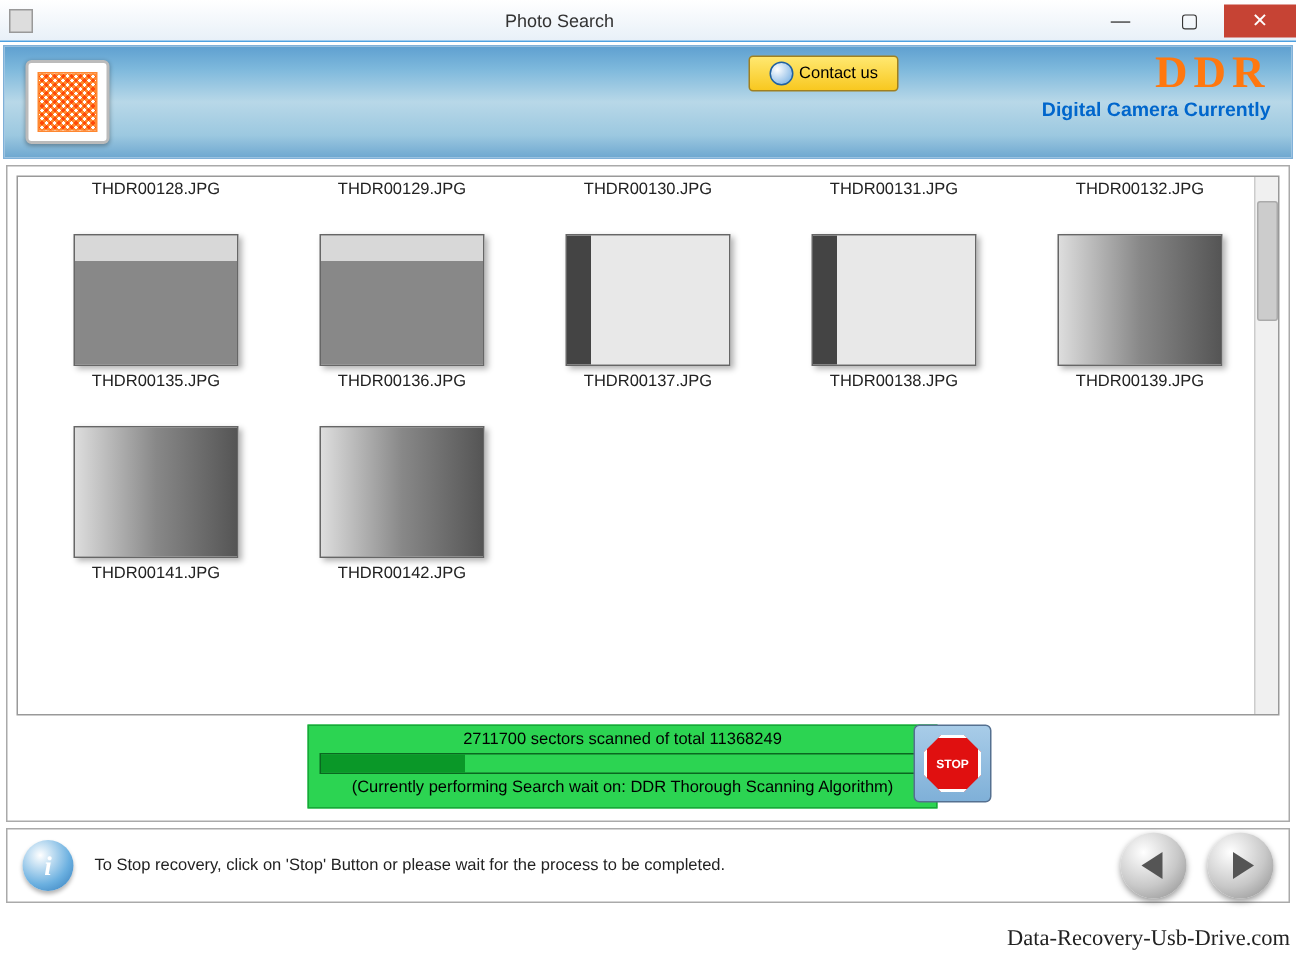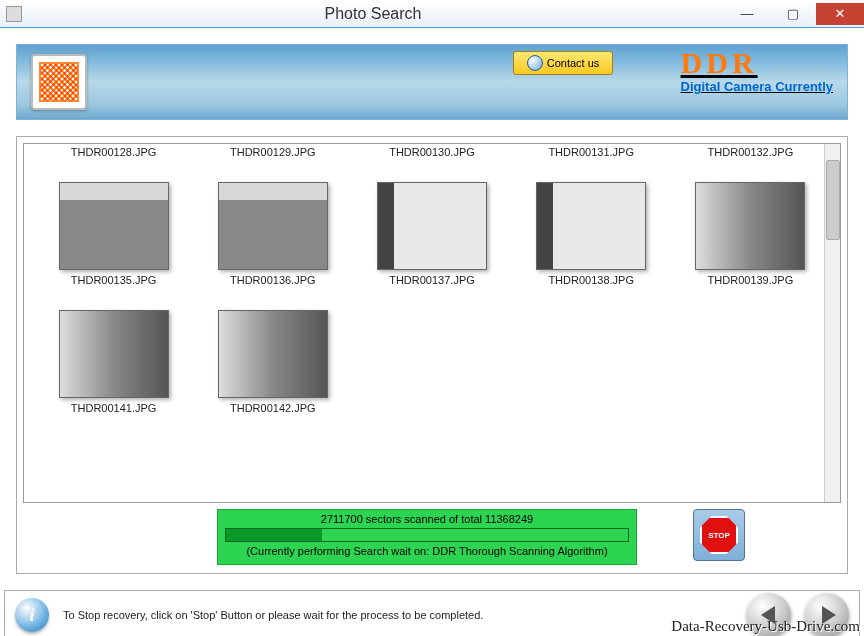--- a/index.html
+++ b/index.html
@@ -1,45 +1,45 @@
 <!DOCTYPE html>
 <html><head>
 <meta charset="utf-8">
 <style>
 * { box-sizing: border-box; margin: 0; padding: 0; }
 body { font-family: "Segoe UI", Tahoma, sans-serif; font-size: 12px; background: #fff; width: 864px; height: 636px; overflow: hidden; position: relative; }
 .titlebar { height: 28px; background: linear-gradient(#fff, #e8f0f8); border-bottom: 1px solid #4da0e0; display: flex; align-items: center; position: relative; }
 .titlebar-icon { width: 16px; height: 16px; margin-left: 6px; background: #ddd; border: 1px solid #999; }
-.title-text { flex: 1; text-align: center; font-size: 16px; color: #333; }
+.title-text { flex: 1; text-align: center; font-size: 12px; color: #333; }
 .win-btn { width: 46px; height: 22px; display: flex; align-items: center; justify-content: center; font-size: 13px; color: #333; }
 .win-btn.close { background: #c64334; color: #fff; width: 48px; }
-.header { height: 76px; background: linear-gradient(180deg, #5fa0d0 0%, #7db8dc 20%, #b8d8e8 50%, #9cc8e0 80%, #6fa8d0 100%); border: 1px solid #7fb0d8; display: flex; align-items: center; padding: 0 14px; position: relative; margin: 16px; }
+.header { height: 76px; background: linear-gradient(180deg, #5fa0d0 0%, #7db8dc 20%, #b8d8e8 50%, #9cc8e0 80%, #6fa8d0 100%); border: 1px solid #7fb0d8; display: flex; align-items: center; padding: 0 14px; position: relative; margin: 2px; }
 .logo-box { width: 56px; height: 56px; background: #fff; border: 2px solid #bbb; border-radius: 4px; display: flex; align-items: center; justify-content: center; box-shadow: 0 1px 3px rgba(0,0,0,0.3); }
 .pattern { width: 40px; height: 40px; background: repeating-linear-gradient(45deg, #ff8830 0 2px, #fff 2px 4px), repeating-linear-gradient(-45deg, #ff8830 0 2px, #fff 2px 4px); background-blend-mode: multiply; border: 1px solid #ff8830; }
 .contact-btn { position: absolute; left: 496px; top: 6px; width: 100px; height: 24px; background: linear-gradient(#ffe870, #f8c820); border: 1px solid #a08020; border-radius: 3px; display: flex; align-items: center; justify-content: center; gap: 4px; font-size: 11px; cursor: pointer; }
 .avatar { width: 16px; height: 16px; border-radius: 50%; background: radial-gradient(circle at 30% 30%, #fff, #6ba8e0); border: 1px solid #2060a0; }
-.brand { position: absolute; right: 14px; top: 4px; text-align: left; text-decoration: underline; }
+.brand { position: absolute; right: 14px; top: 4px; text-align: right; }
 .ddr { font-family: Georgia, serif; font-size: 30px; font-weight: bold; color: #ff7810; letter-spacing: 4px; line-height: 28px; }
 .brand-sub { font-size: 13px; color: #0066cc; font-weight: 600; margin-top: 2px; }
-.content { border: 1px solid #aaa; margin: 16px; padding: 6px; height: 438px; position: relative; }
+.content { border: 1px solid #aaa; margin: 4px; padding: 6px; height: 438px; position: relative; }
 .thumbs-pane { border: 1px solid #999; background: #fff; height: 360px; overflow: hidden; padding: 2px 0 0 0; }
 .thumbs { display: grid; grid-template-columns: repeat(5, 1fr); gap: 0; padding: 0 10px; }
 .cell-label { height: 16px; text-align: center; font-size: 11px; color: #222; }
 .thumb-item { text-align: center; padding-top: 20px; }
 .thumb-box { width: 110px; height: 88px; margin: 0 auto 4px; border: 1px solid #666; box-shadow: 2px 2px 4px rgba(0,0,0,0.3); }
 .t1 { background: linear-gradient(180deg, #e8e8ec 0 40%, #d8b850 40% 48%, #c0c0c0 48% 100%); }
 .t2 { background: linear-gradient(180deg, #d8d8d8 0 20%, #888 20% 100%); }
 .t3 { background: linear-gradient(90deg, #444 0 15%, #e8e8e8 15% 100%); }
 .t4 { background: linear-gradient(90deg, #ddd 0%, #888 50%, #555 100%); }
 .scrollbar { position: absolute; right: 7px; top: 7px; width: 16px; height: 358px; background: #f0f0f0; border-left: 1px solid #ccc; }
 .scroll-thumb { position: absolute; top: 16px; width: 14px; height: 80px; background: #ccc; border: 1px solid #aaa; left: 1px; border-radius: 2px; }
 .progress-zone { position: absolute; left: 200px; top: 372px; width: 420px; height: 56px; background: #2cd452; border: 1px solid #18a838; padding: 3px 6px; text-align: center; font-size: 11px; }
 .pbar { height: 14px; border: 1px solid #0a6820; background: #2cd452; margin: 3px auto; width: 404px; position: relative; }
 .pfill { position: absolute; left: 0; top: 0; height: 100%; width: 24%; background: #0a9828; }
-.stop-btn { position: absolute; left: 676px; top: 372px; width: 52px; height: 52px; background: linear-gradient(#a8cce8, #7fb0d8); border: 1px solid #557090; border-radius: 4px; display: flex; align-items: center; justify-content: center; cursor: pointer; }
+.stop-btn { position: absolute; left: 604px; top: 372px; width: 52px; height: 52px; background: linear-gradient(#a8cce8, #7fb0d8); border: 1px solid #557090; border-radius: 4px; display: flex; align-items: center; justify-content: center; cursor: pointer; }
 .stop-oct { width: 34px; height: 34px; background: #e01010; clip-path: polygon(30% 0, 70% 0, 100% 30%, 100% 70%, 70% 100%, 30% 100%, 0 70%, 0 30%); display: flex; align-items: center; justify-content: center; color: #fff; font-size: 8px; font-weight: bold; border: 2px solid #fff; box-sizing: content-box; }
 .footer { height: 50px; border: 1px solid #aaa; margin: 4px; display: flex; align-items: center; padding: 0 10px; gap: 14px; }
 .info-icon { width: 34px; height: 34px; border-radius: 50%; background: radial-gradient(circle at 35% 30%, #fff, #6bb0e0 60%, #3078b8); display: flex; align-items: center; justify-content: center; color: #fff; font-family: Georgia, serif; font-weight: bold; font-style: italic; font-size: 18px; box-shadow: 0 2px 3px rgba(0,0,0,0.3); }
 .footer-text { flex: 1; font-size: 11px; color: #222; }
 .nav-btn { width: 44px; height: 44px; border-radius: 50%; background: radial-gradient(circle at 35% 30%, #fff, #c8c8c8 55%, #888); box-shadow: 0 2px 4px rgba(0,0,0,0.4); display: flex; align-items: center; justify-content: center; cursor: pointer; }
 .arrow { width: 0; height: 0; border-top: 9px solid transparent; border-bottom: 9px solid transparent; }
 .arrow.left { border-right: 14px solid #555; margin-right: 3px; }
 .arrow.right { border-left: 14px solid #555; margin-left: 3px; }
 .watermark { position: absolute; right: 4px; bottom: 1px; font-size: 15px; color: #222; font-family: "Comic Sans MS", cursive; text-shadow: 1px 1px 0 #fff; }
 </style>

